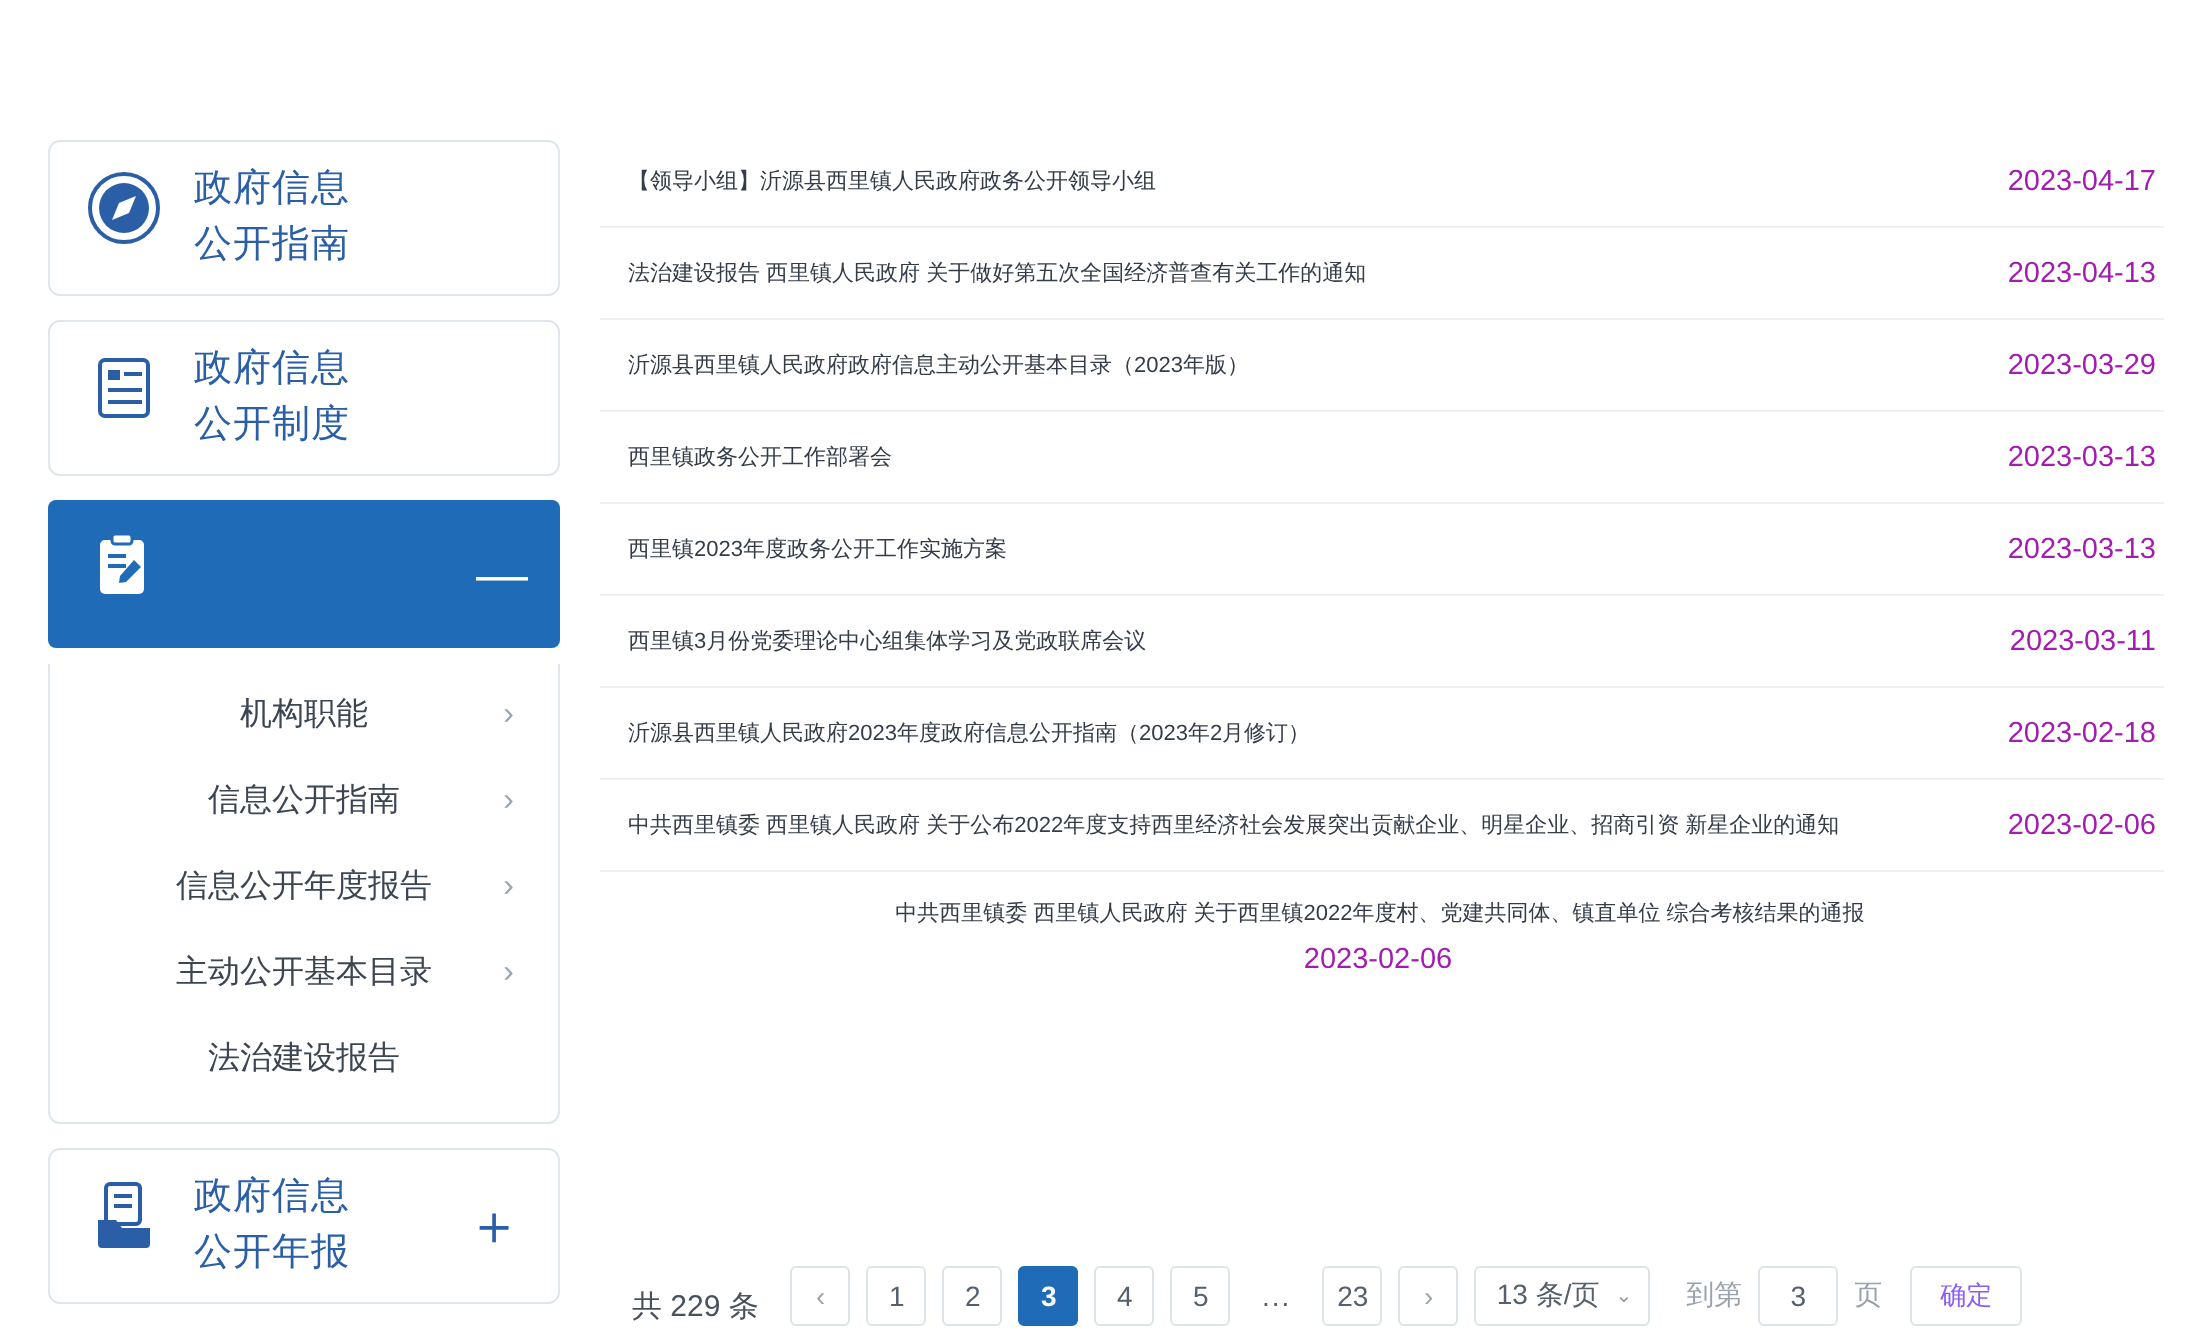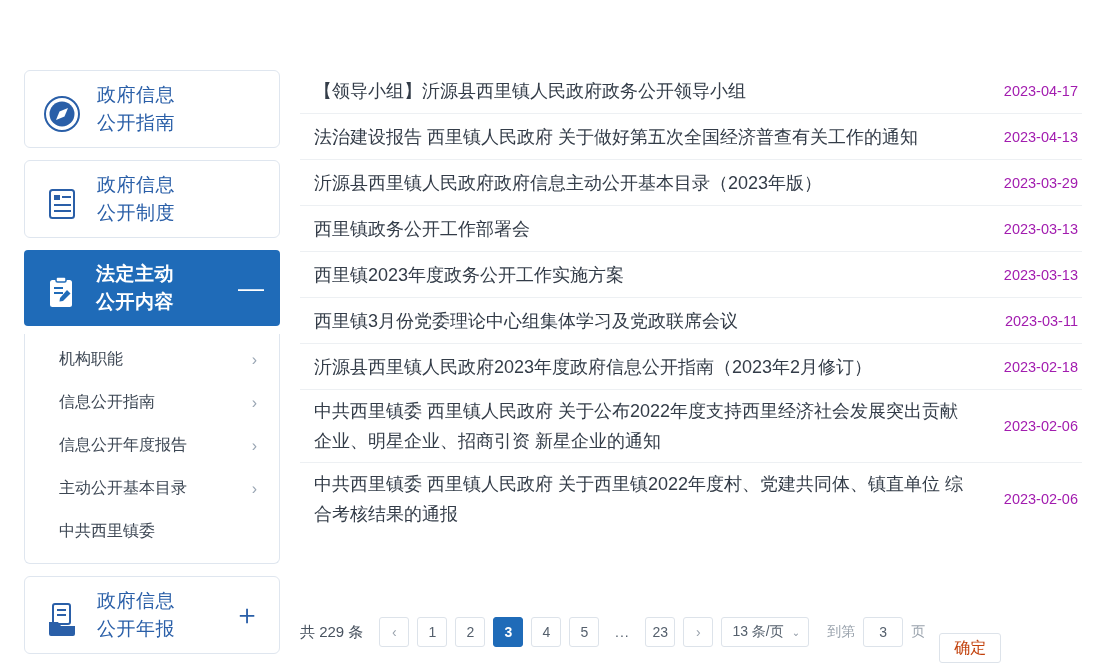--- a/index.html
+++ b/index.html
@@ -24,21 +24,21 @@
   }
   .side-card {
     background: #ffffff;
     border: 1px solid #dfe6ef;
     border-radius: 6px;
     margin-bottom: 12px;
     overflow: hidden;
   }
   .side-head {
     display: flex;
-    align-items: flex-end;
+    align-items: flex-start;
     padding: 10px 14px;
     min-height: 74px;
   }
   .side-head .ico {
     width: 46px; height: 46px;
     flex: 0 0 46px;
     margin-right: 12px;
     display: flex; align-items: center; justify-content: center;
   }
   .side-head .ttl {
@@ -82,20 +82,21 @@
     padding: 4px 0 10px 0;
     margin-top: -4px;
     margin-bottom: 12px;
   }
   .sub-item {
     position: relative;
     padding: 11px 34px 11px 34px;
     font-size: 16px;
     color: #3c4653;
     cursor: pointer;
+    text-align: center;
   }
   .sub-item .chev {
     position: absolute;
     right: 22px; top: 50%;
     transform: translateY(-50%);
     color: #9aa6b4;
     font-size: 16px;
   }
 
   
@@ -105,43 +106,43 @@
     width: 782px;
   }
   .row {
     display: flex;
     align-items: center;
     justify-content: space-between;
     border-bottom: 1px solid #edf0f3;
     min-height: 46px;
     padding: 6px 0;
   }
-  .row:last-child { border-bottom: none; }
+  .row:last-child { border-bottom: none; flex-direction: column; }
   .row .title {
-    font-size: 18px;
+    font-size: 11px;
     color: #333c48;
     line-height: 30px;
     padding-left: 14px;
     padding-right: 16px;
     max-width: 690px;
   }
   .row .date {
     font-size: 14.5px;
     color: #a21caf;
     white-space: nowrap;
     padding-right: 4px;
   }
 
   
   .pager {
     position: absolute;
-    left: 300px; bottom: 8px;
+    left: 316px; bottom: 8px;
     width: 790px;
     display: flex;
-    align-items: center;
+    align-items: flex-end;
     font-size: 14px;
     color: #55606d;
   }
   .pager .total { margin-right: 16px; font-size: 15px; color: #48525f; }
   .pg {
     min-width: 30px; height: 30px;
     border: 1px solid #dde3ea;
     border-radius: 3px;
     background: #fff;
     margin-right: 8px;
@@ -187,21 +188,21 @@
     background: #fff;
   }
   .confirm {
     margin-left: 14px;
     height: 30px;
     padding: 0 14px;
     border: 1px solid #dde3ea;
     border-radius: 3px;
     background: #fff;
     display: inline-flex; align-items: center;
-    font-size: 16px; color: #c2410c;
+    font-size: 13px; color: #8b5cf6;
     cursor: pointer;
     margin-top: 32px;
   }
 </style>
 </head>
 <body>
 
 <div id="root">
 
   <div class="sidebar">
@@ -244,24 +245,20 @@
       <div class="side-head">
         <span class="ico">
           <svg width="44" height="44" viewBox="0 0 44 44">
             <rect x="11" y="9" width="22" height="27" rx="2.5" fill="#ffffff"></rect>
             <rect x="17" y="6" width="10" height="5" rx="1.5" fill="#ffffff" stroke="#1f6bb8" stroke-width="1.5"></rect>
             <rect x="15" y="16" width="9" height="2" fill="#1f6bb8"></rect>
             <rect x="15" y="21" width="9" height="2" fill="#1f6bb8"></rect>
             <path d="M28 19 L31.5 22.5 L24 30 L20.5 30.5 L21 27 Z" fill="#1f6bb8"></path>
           </svg>
         </span>
-        <span class="ttl">
-          <span>法定主动</span><br>
-          <span>公开内容</span>
-        </span>
         <span class="plusminus">—</span>
       </div>
     </div>
 
     <div class="submenu">
       <div class="sub-item">
         <span>机构职能</span>
         <span class="chev">›</span>
       </div>
       <div class="sub-item">
@@ -270,21 +267,21 @@
       </div>
       <div class="sub-item">
         <span>信息公开年度报告</span>
         <span class="chev">›</span>
       </div>
       <div class="sub-item">
         <span>主动公开基本目录</span>
         <span class="chev">›</span>
       </div>
       <div class="sub-item">
-        <span>中共西里镇委</span>
+        <span>法治建设报告</span>
       </div>
     </div>
 
     <div class="side-card">
       <div class="side-head" style="position:relative">
         <span class="ico">
           <svg width="44" height="44" viewBox="0 0 44 44">
             <rect x="13" y="6" width="17" height="20" rx="2" fill="none" stroke="#2a5fa8" stroke-width="2"></rect>
             <rect x="17" y="11" width="9" height="2" fill="#2a5fa8"></rect>
             <rect x="17" y="16" width="9" height="2" fill="#2a5fa8"></rect>

